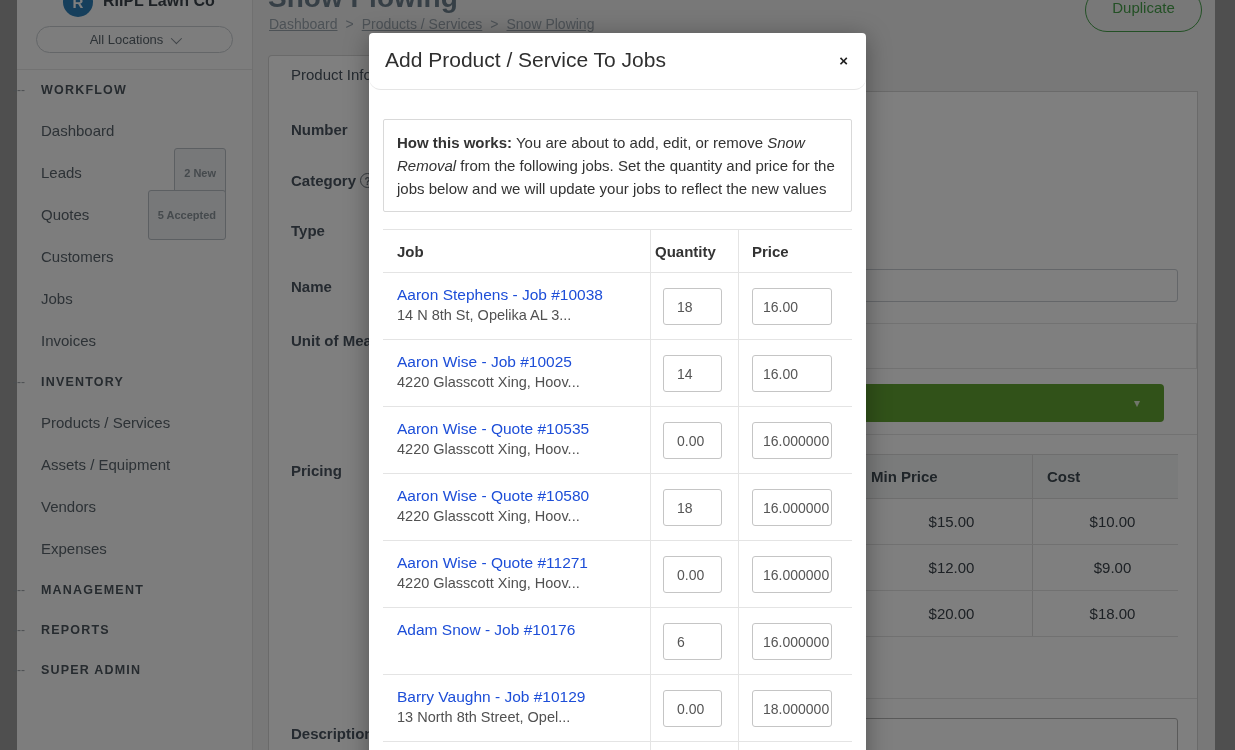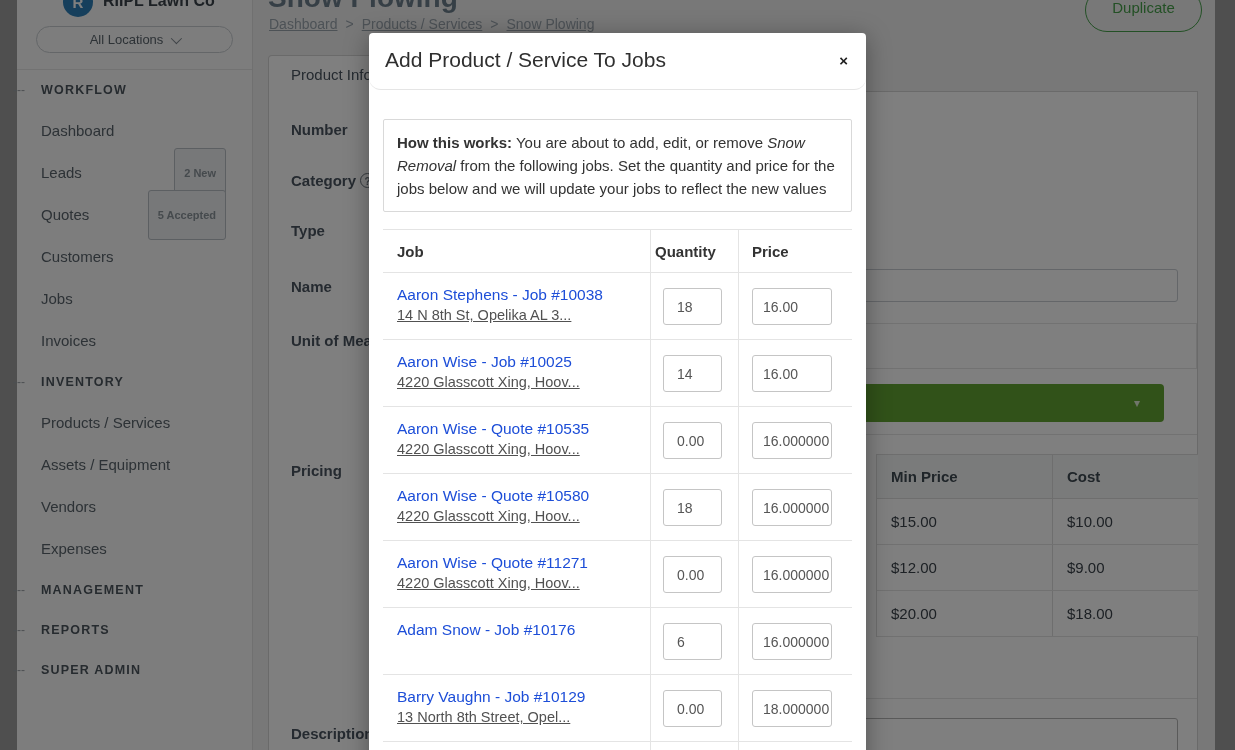--- a/index.html
+++ b/index.html
@@ -36,26 +36,26 @@
   .f-label { position:absolute; left:22px; font-size:15px; font-weight:bold; color:#4a5560; white-space:nowrap; }
   .help-icon { display:inline-block; width:15px; height:15px; border:1px solid #6b757d; border-radius:50%; font-size:10px; font-weight:bold; text-align:center; line-height:15px; color:#6b757d; margin-left:4px; vertical-align:1px; }
 
   .name-input { position:absolute; left:232px; top:177px; width:677px; height:33px; border:1px solid #c8cdd2; border-radius:3px; background:#fff; font-size:14px; padding:0 10px; color:#444; font-family:"Liberation Sans",sans-serif; }
   .uom-box { position:absolute; left:222px; top:231px; width:706px; height:46px; border:1px solid #e4e4e4; background:#fff; }
   .green-dd-btn { position:absolute; left:232px; top:292px; width:663px; height:38px; background:#63a432; border:none; border-radius:4px; cursor:pointer; }
   .green-dd-btn .caret { position:absolute; right:24px; top:50%; transform:translateY(-50%); color:rgba(255,255,255,0.8); font-size:12px; }
   .hline-1 { position:absolute; left:222px; top:342px; width:706px; height:0; border-top:1px solid #e4e4e4; }
   .hline-2 { position:absolute; left:222px; top:606px; width:706px; height:0; border-top:1px solid #e4e4e4; }
 
-  .price-table { position:absolute; left:607px; top:362px; width:322px; border-left:1px solid #ddd; }
+  .price-table { position:absolute; left:587px; top:362px; width:322px; border-left:1px solid #ddd; }
   .pt-header { display:flex; height:45px; background:#f5f6f6; border-top:1px solid #ddd; border-bottom:1px solid #ddd; }
   .pt-header > div { font-size:15px; font-weight:bold; color:#3f4a52; padding:13px 0 0 14px; }
   .pt-col-min { width:176px; border-right:1px solid #ddd; }
   .pt-col-cost { width:145px; }
-  .pt-row { display:flex; height:46px; border-bottom:1px solid #e2e2e2; background:#fff; }
+  .pt-row { display:flex; height:46px; border-bottom:1px solid #e2e2e2; background:#fff;text-align:center; }
   .pt-row > div { font-size:15px; color:#3a424a; padding:14px 0 0 14px; }
 
   .desc-textarea { position:absolute; left:222px; top:626px; width:687px; height:60px; border:1px solid #b5b5b5; border-radius:3px; background:#fff; resize:none; font-family:"Liberation Sans",sans-serif; }
 
   
   .overlay { position:absolute; left:0; top:0; width:1235px; height:750px; background:rgba(0,0,0,0.5); z-index:50; }
   .modal { position:absolute; left:369px; top:33px; width:497px; height:760px; background:#fff; border-radius:4px; box-shadow:0 4px 24px rgba(0,0,0,0.35); z-index:60; }
   .modal-header { position:relative; height:57px; border-bottom:1px solid #e5e5e5;border-radius:12px; }
   .modal-title { position:absolute; left:16px; top:15px; font-size:21px; color:#2f2f2f; }
   .modal-close { position:absolute; right:18px; top:18px; font-size:15px; font-weight:bold; color:#222; cursor:pointer; line-height:20px; }
@@ -68,21 +68,21 @@
   .jt-header { display:flex; height:44px; border-top:1px solid #e4e4e4; border-bottom:1px solid #e4e4e4;margin-top:17px; }
   .jt-header > div { font-size:15px; font-weight:bold; color:#333; padding-top:13px; }
   .jt-col-job  { width:267px; padding-left:14px; }
   .jt-col-qty  { width:88px;  padding-left:4px; border-left:1px solid #e4e4e4; }
   .jt-col-price{ width:114px; padding-left:13px; border-left:1px solid #e4e4e4; }
   .job-row { display:flex; height:67px; border-bottom:1px solid #e4e4e4; }
   .job-row .col-job { width:267px; padding:13px 10px 0 14px; }
   .job-row .col-qty { width:88px; border-left:1px solid #e4e4e4; padding:15px 0 0 12px; }
   .job-row .col-price { width:114px; border-left:1px solid #e4e4e4; padding:15px 0 0 13px; }
   .job-link { display:block; font-size:15.5px; color:#1d4ed8; text-decoration:none; cursor:pointer; white-space:nowrap; }
-  .job-address { margin-top:3px; font-size:14.5px; color:#515151; white-space:nowrap;text-decoration:underline; }
+  .job-address { margin-top:3px; font-size:14.5px; color:#515151; white-space:nowrap; }
   .qty-input { width:59px; height:37px; border:1px solid #c5c5c5; border-radius:3px; font-size:14px; color:#555; padding:0 0 0 13px; font-family:"Liberation Sans",sans-serif; }
   .price-input { width:80px; height:37px; border:1px solid #c5c5c5; border-radius:3px; font-size:14px; color:#555; padding:0 0 0 10px; font-family:"Liberation Sans",sans-serif; overflow:hidden; }
 </style>
 </head>
 <body>
 
 <div class="app">
 
   <div class="sidebar">
     <div class="sb-header">

